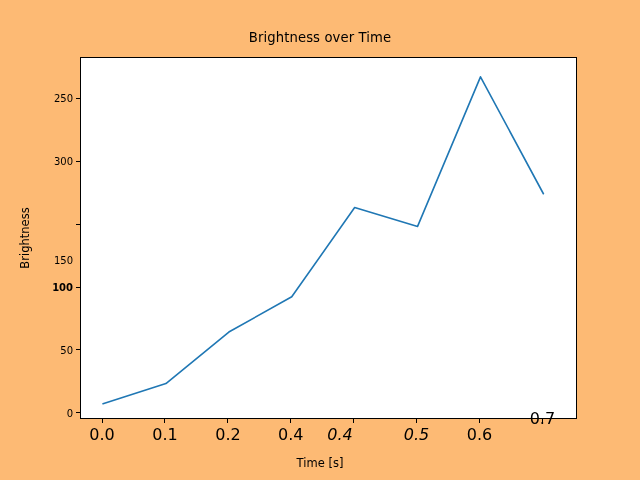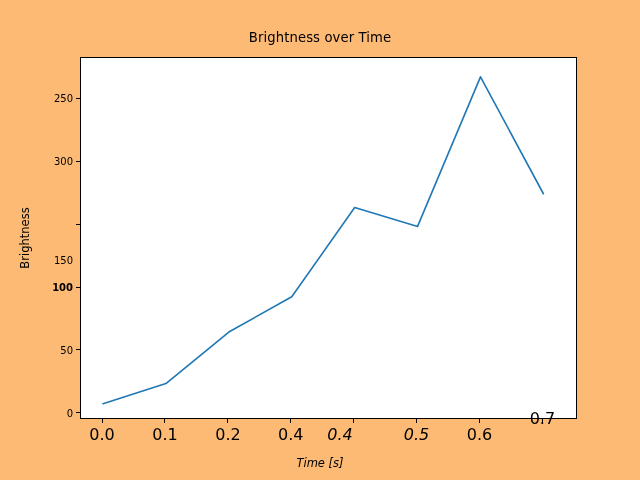--- a/index.html
+++ b/index.html
@@ -72,21 +72,20 @@
     background: #000000;
   }
   #xlabel {
     position: absolute;
     left: 0;
     top: 456px;
     width: 640px;
     text-align: center;
     font-size: 11.5px;
     color: #000000;
-    font-style: italic;
   }
   #ylabel-wrap {
     position: absolute;
     left: 18px;
     top: 238px;
     width: 14px;
     height: 0px;
   }
   #ylabel-inner {
     position: absolute;

